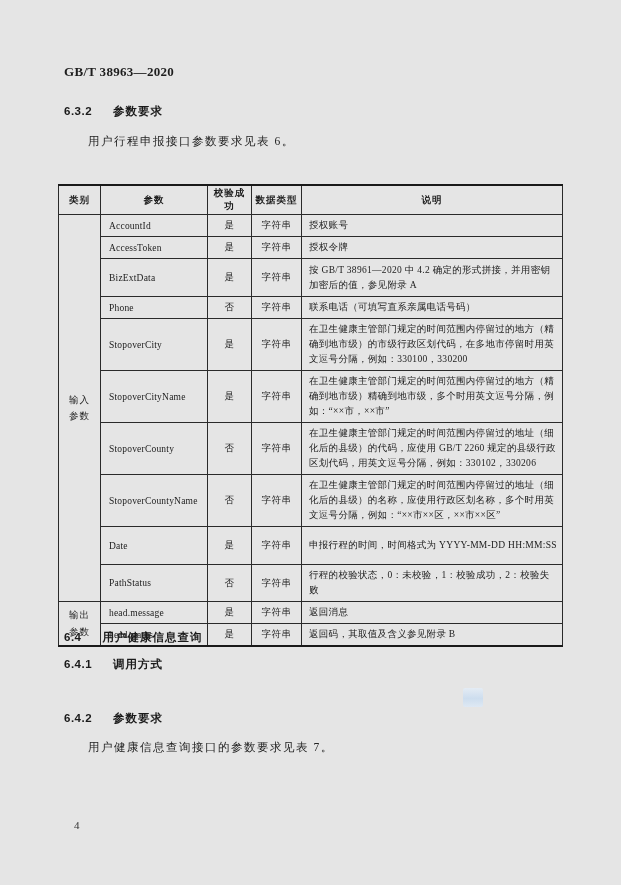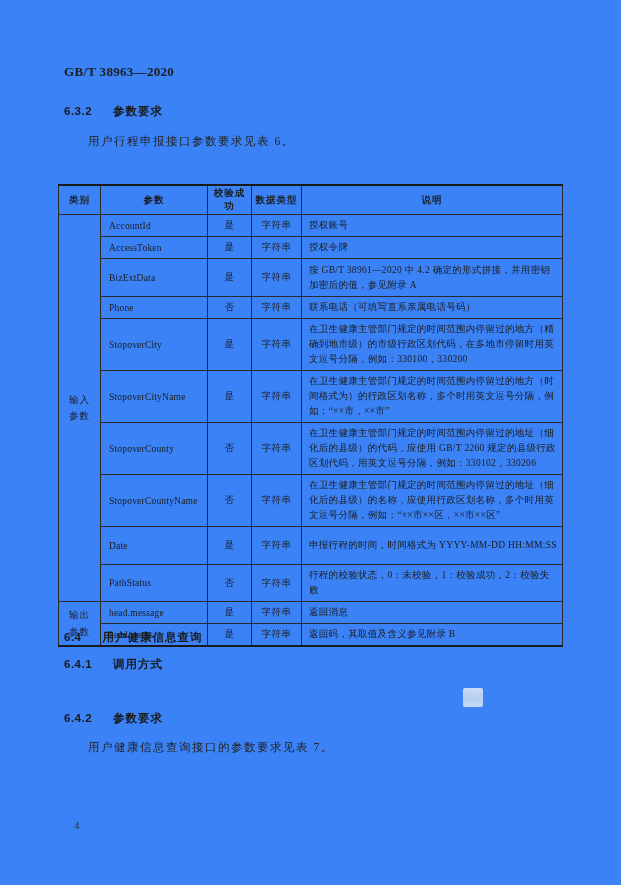--- a/index.html
+++ b/index.html
@@ -1,21 +1,21 @@
 <!DOCTYPE html>
 <html><head>
 <meta charset="utf-8">
 <style>
   * { margin: 0; padding: 0; box-sizing: border-box; }
   html, body { background: #ffffff; }
   .page {
     position: relative;
     width: 621px;
     height: 885px;
-    background: #3b82f6;
+    background: #e5e5e5;
     font-family: "Liberation Serif", "DejaVu Serif", serif;
     color: #1e1e1e;
     overflow: hidden;
   }
   .doc-code {
     position: absolute;
     left: 64px; top: 64px;
     font-family: "Liberation Serif", "DejaVu Serif", serif;
     font-weight: bold;
     font-size: 13px;
@@ -183,21 +183,21 @@
       <tr class="row-l">
         <td class="param-cell">StopoverCity</td>
         <td class="req-cell">是</td>
         <td class="type-cell">字符串</td>
         <td class="desc-cell">在卫生健康主管部门规定的时间范围内停留过的地方（精确到地市级）的市级行政区划代码，在多地市停留时用英文逗号分隔，例如：330100，330200</td>
       </tr>
       <tr class="row-l">
         <td class="param-cell">StopoverCityName</td>
         <td class="req-cell">是</td>
         <td class="type-cell">字符串</td>
-        <td class="desc-cell">在卫生健康主管部门规定的时间范围内停留过的地方（时间格式为）的行政区划名称，多个时用英文逗号分隔，例如：“××市，××市”</td>
+        <td class="desc-cell">在卫生健康主管部门规定的时间范围内停留过的地方（精确到地市级）精确到地市级，多个时用英文逗号分隔，例如：“××市，××市”</td>
       </tr>
       <tr class="row-l">
         <td class="param-cell">StopoverCounty</td>
         <td class="req-cell">否</td>
         <td class="type-cell">字符串</td>
         <td class="desc-cell">在卫生健康主管部门规定的时间范围内停留过的地址（细化后的县级）的代码，应使用 GB/T 2260 规定的县级行政区划代码，用英文逗号分隔，例如：330102，330206</td>
       </tr>
       <tr class="row-l">
         <td class="param-cell">StopoverCountyName</td>
         <td class="req-cell">否</td>

